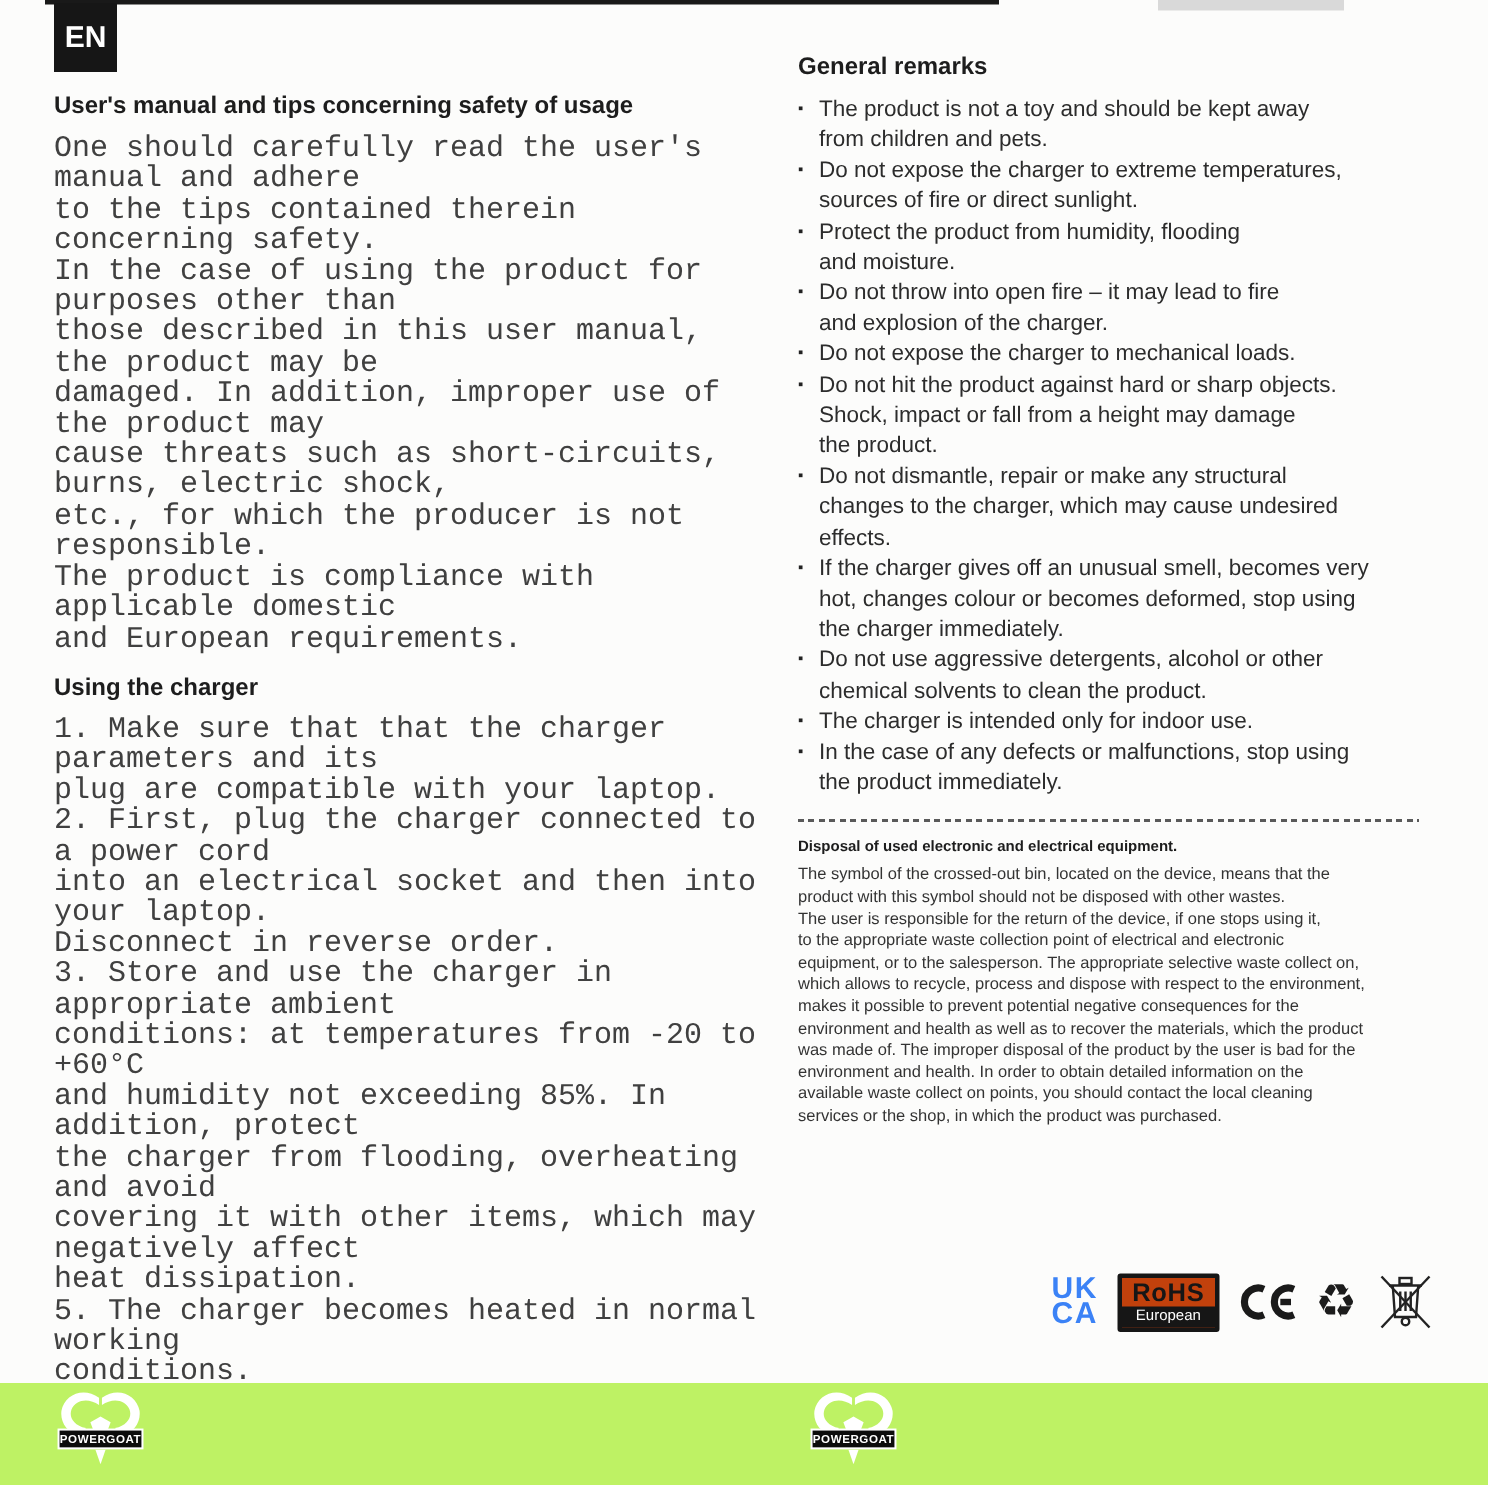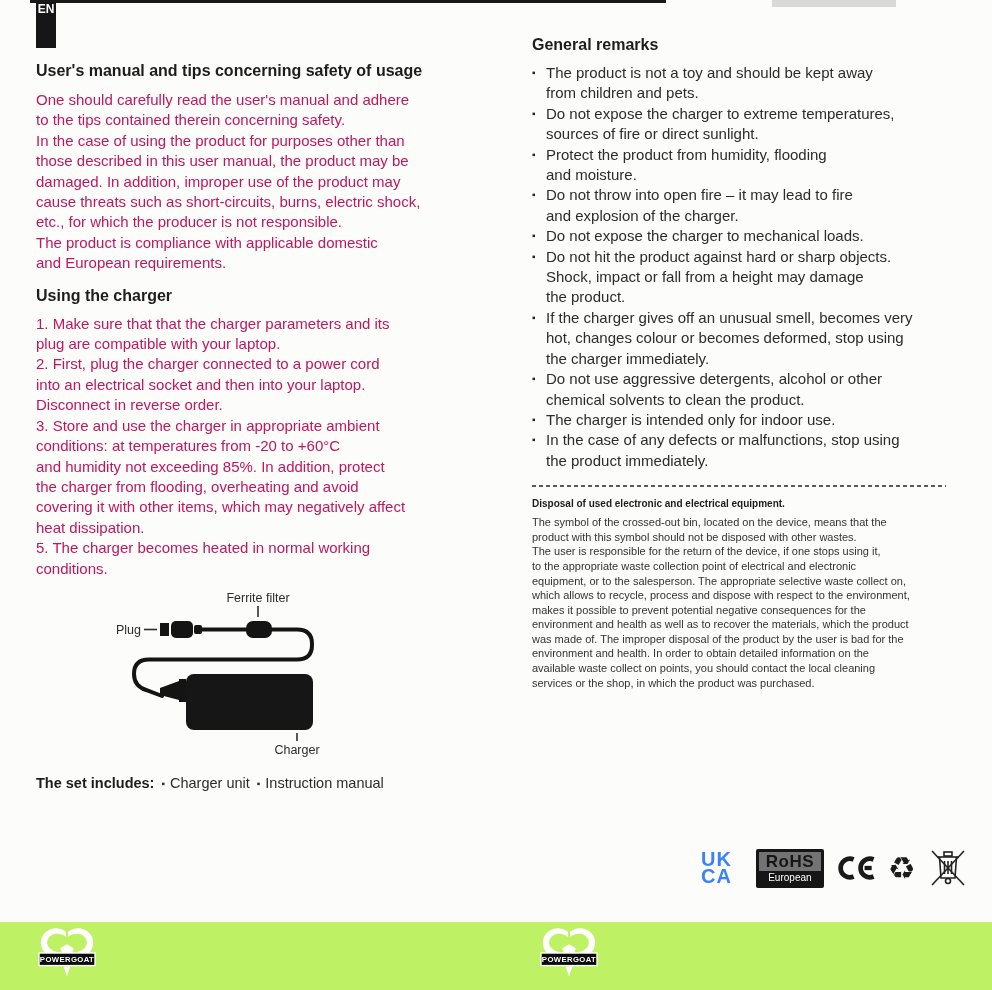--- a/index.html
+++ b/index.html
@@ -2,31 +2,31 @@
 <html><head>
 <meta charset="utf-8">
 <style>
   html,body{margin:0;padding:0;}
   body{width:992px;height:990px;background:#e9e9e7;font-family:"Liberation Sans",sans-serif;}
   #page{position:relative;width:992px;height:990px;background:#fcfcfb;overflow:hidden;color:#2c2c2c;}
 
   .top-line{position:absolute;left:30px;top:0;width:636px;height:3px;background:#191919;}
   .top-smudge{position:absolute;left:772px;top:0;width:124px;height:7px;background:#d9d9d9;}
 
-  .en-badge{position:absolute;left:36px;top:2px;width:20px;height:46px;background:#161616;
-    color:#fff;font-weight:700;font-size:12px;display:flex;align-items:flex-start;justify-content:center;}
+  .en-badge{position:absolute;left:36px;top:2px;width:42px;height:46px;background:#161616;
+    color:#fff;font-weight:700;font-size:20px;display:flex;align-items:center;justify-content:center;}
 
   .col{position:absolute;}
   #left-col{left:36px;top:62px;width:470px;}
   #right-col{left:532px;top:36px;width:450px;}
 
   h1.doc,h2.doc{font-size:16px;color:#1d1d1d;margin:0;}
   h1.doc{margin-bottom:10px;}
   h2.doc{margin:13px 0 9px 0;}
-  .body15{font-size:15px;line-height:20.4px;color:#be185d;}
+  .body15{font-size:20px;line-height:20.4px;color:#404040;font-family:Liberation Mono, monospace;}
   .lines{white-space:pre-line;margin:0;}
 
   ul.remarks{list-style:none;margin:0;padding:0;}
   ul.remarks li{position:relative;padding-left:14px;font-size:15px;line-height:20.4px;white-space:pre-line;}
   ul.remarks li::before{content:"▪";position:absolute;left:0;top:0;font-size:10px;line-height:20.4px;color:#222;}
 
   .dashed-divider{height:2px;width:414px;margin:14px 0 11px 0;
     background:repeating-linear-gradient(90deg,#5a5a5a 0 4px,transparent 4px 7px);}
 
   h3.doc{font-size:10px;color:#1d1d1d;margin:0 0 6px 0;}
@@ -34,21 +34,21 @@
 
   .diagram{margin:6px 0 0 69px;display:block;}
   .diagram text{font-size:12.5px;fill:#2c2c2c;font-family:"Liberation Sans",sans-serif;}
 
   .set-includes{margin-top:15px;font-size:14.5px;color:#2c2c2c;}
   .set-includes .lbl{font-weight:700;color:#1d1d1d;}
   .set-includes .sq{font-size:10px;vertical-align:1px;padding:0 5px 0 7px;}
 
   #certs{position:absolute;left:701px;top:845px;display:flex;align-items:center;gap:13px;height:46px;}
   .ukca{font-weight:700;font-size:20px;line-height:17px;letter-spacing:1px;color:#3b82f6;text-align:center;}
-  .rohs{border:3px solid #161616;border-radius:2px;background:#737373;width:62px;text-align:center;margin-left:11px;}
+  .rohs{border:3px solid #161616;border-radius:2px;background:#c2410c;width:62px;text-align:center;}
   .rohs .t{font-weight:700;font-size:17px;line-height:19px;color:#161616;letter-spacing:0.5px;}
   .rohs .b{background:#161616;color:#fff;font-size:10px;line-height:13px;padding:0 2px 1px 2px;}
   .recycle{font-size:31px;line-height:1;color:#1c1c1c;font-family:"DejaVu Sans",sans-serif;}
 
   #bottom-bar{position:absolute;left:0;top:922px;width:992px;height:68px;background:#bef264;}
   .goat{position:absolute;top:5px;}
   .goat text{font-size:8px;font-weight:700;fill:#fff;letter-spacing:0.4px;font-family:"Liberation Sans",sans-serif;}
 </style>
 </head>
 <body>
@@ -128,20 +128,23 @@
       <li>Do not expose the charger to extreme temperatures,
 sources of fire or direct sunlight.</li>
       <li>Protect the product from humidity, flooding
 and moisture.</li>
       <li>Do not throw into open fire – it may lead to fire
 and explosion of the charger.</li>
       <li>Do not expose the charger to mechanical loads.</li>
       <li>Do not hit the product against hard or sharp objects.
 Shock, impact or fall from a height may damage
 the product.</li>
+      <li>Do not dismantle, repair or make any structural
+changes to the charger, which may cause undesired
+effects.</li>
       <li>If the charger gives off an unusual smell, becomes very
 hot, changes colour or becomes deformed, stop using
 the charger immediately.</li>
       <li>Do not use aggressive detergents, alcohol or other
 chemical solvents to clean the product.</li>
       <li>The charger is intended only for indoor use.</li>
       <li>In the case of any defects or malfunctions, stop using
 the product immediately.</li>
     </ul>
 

